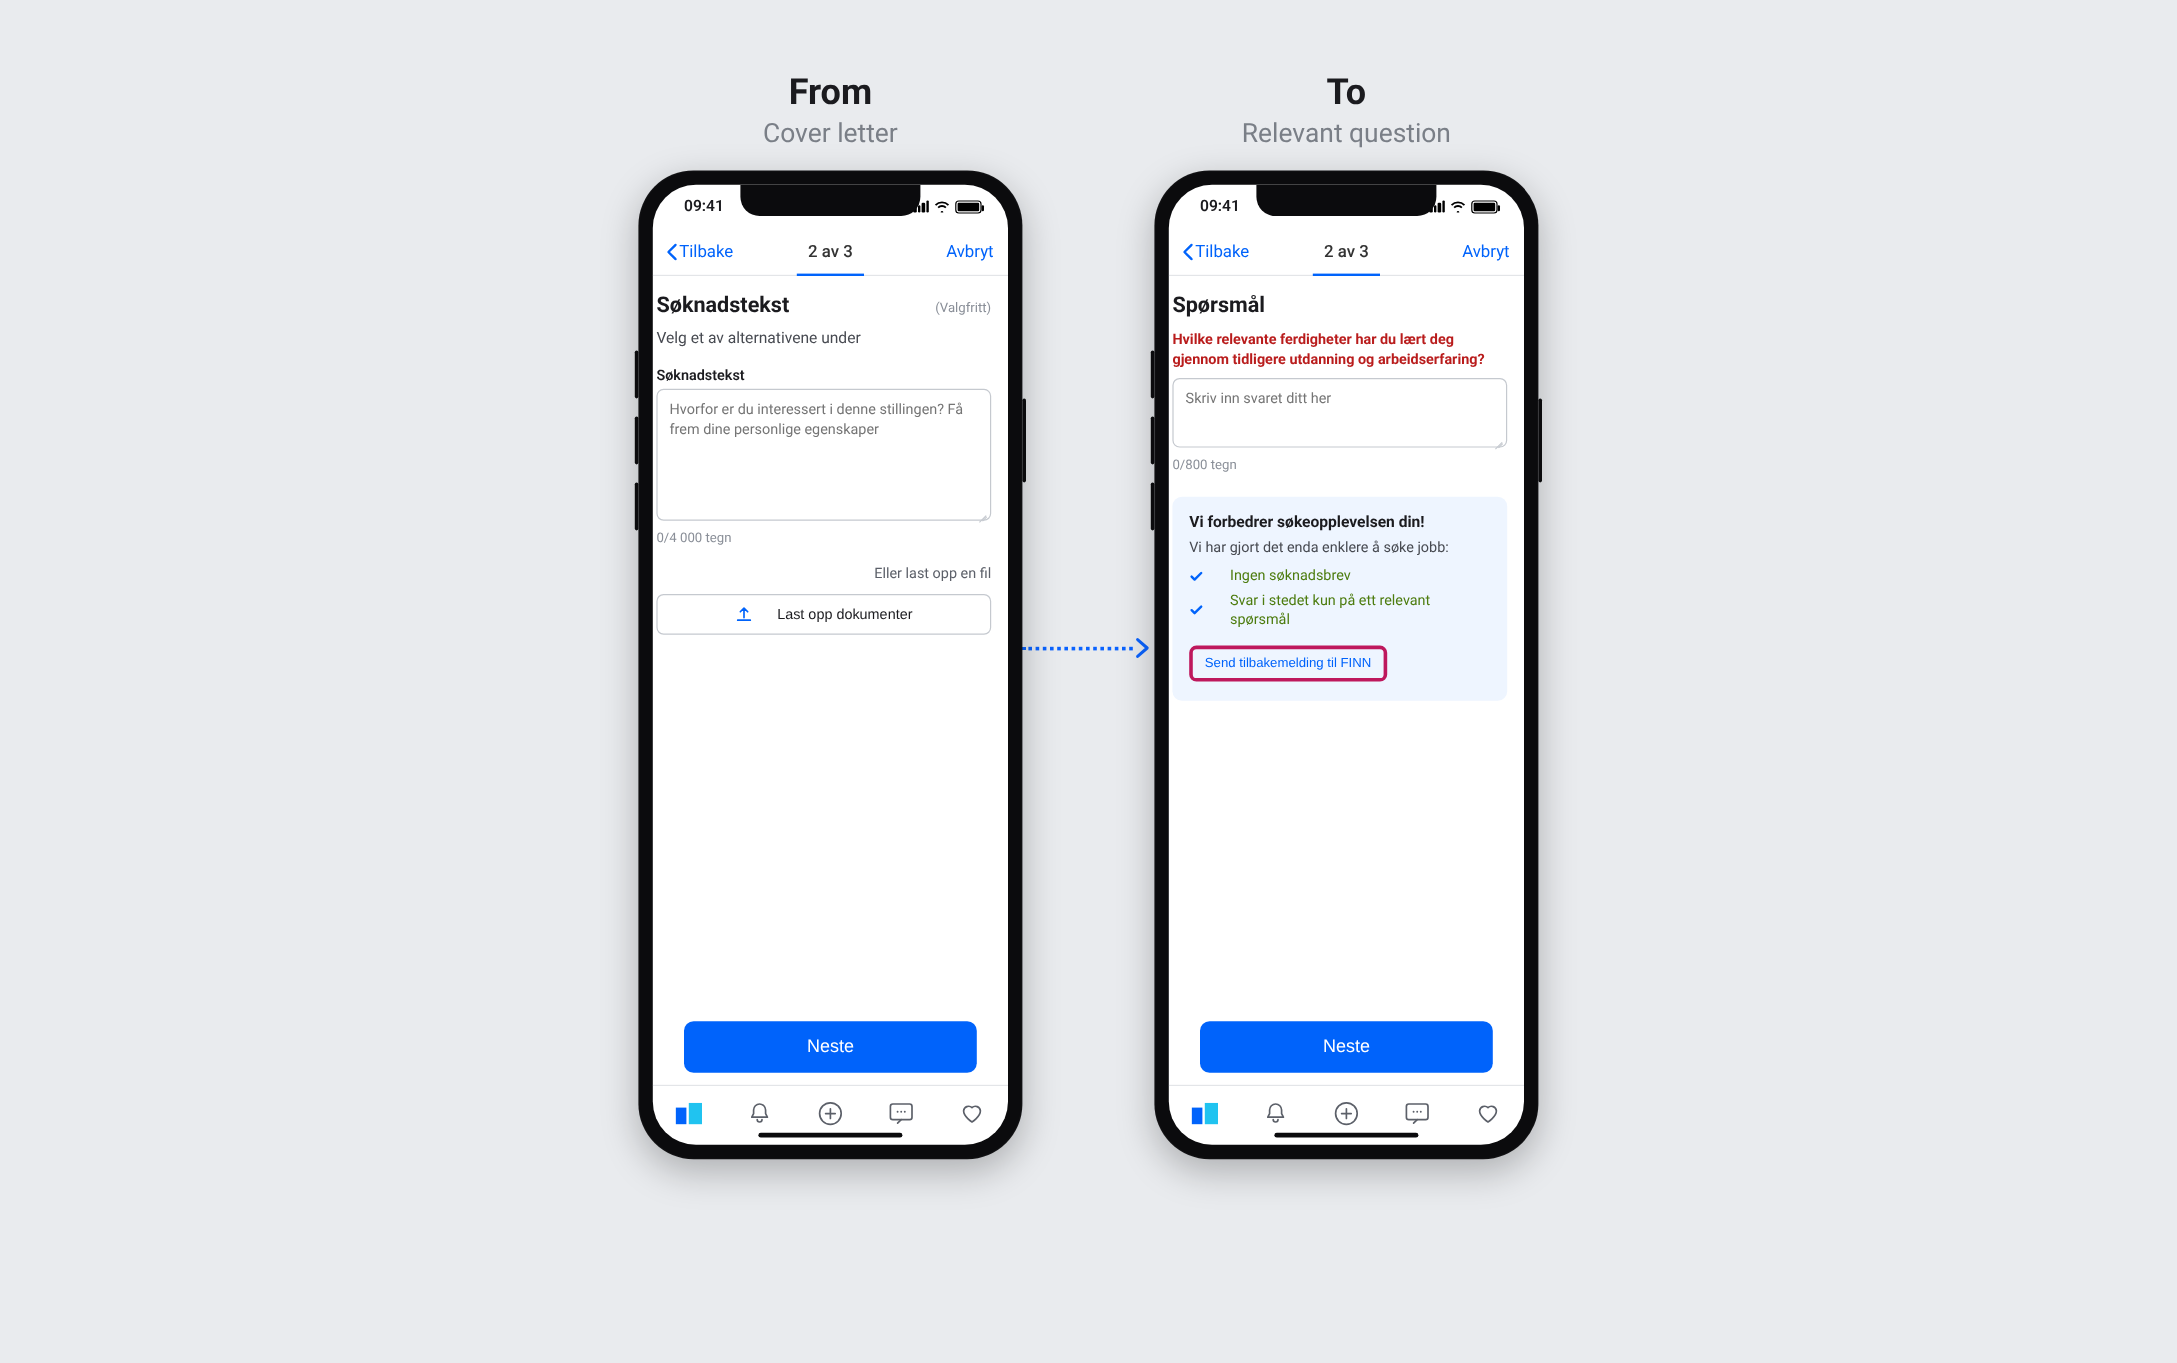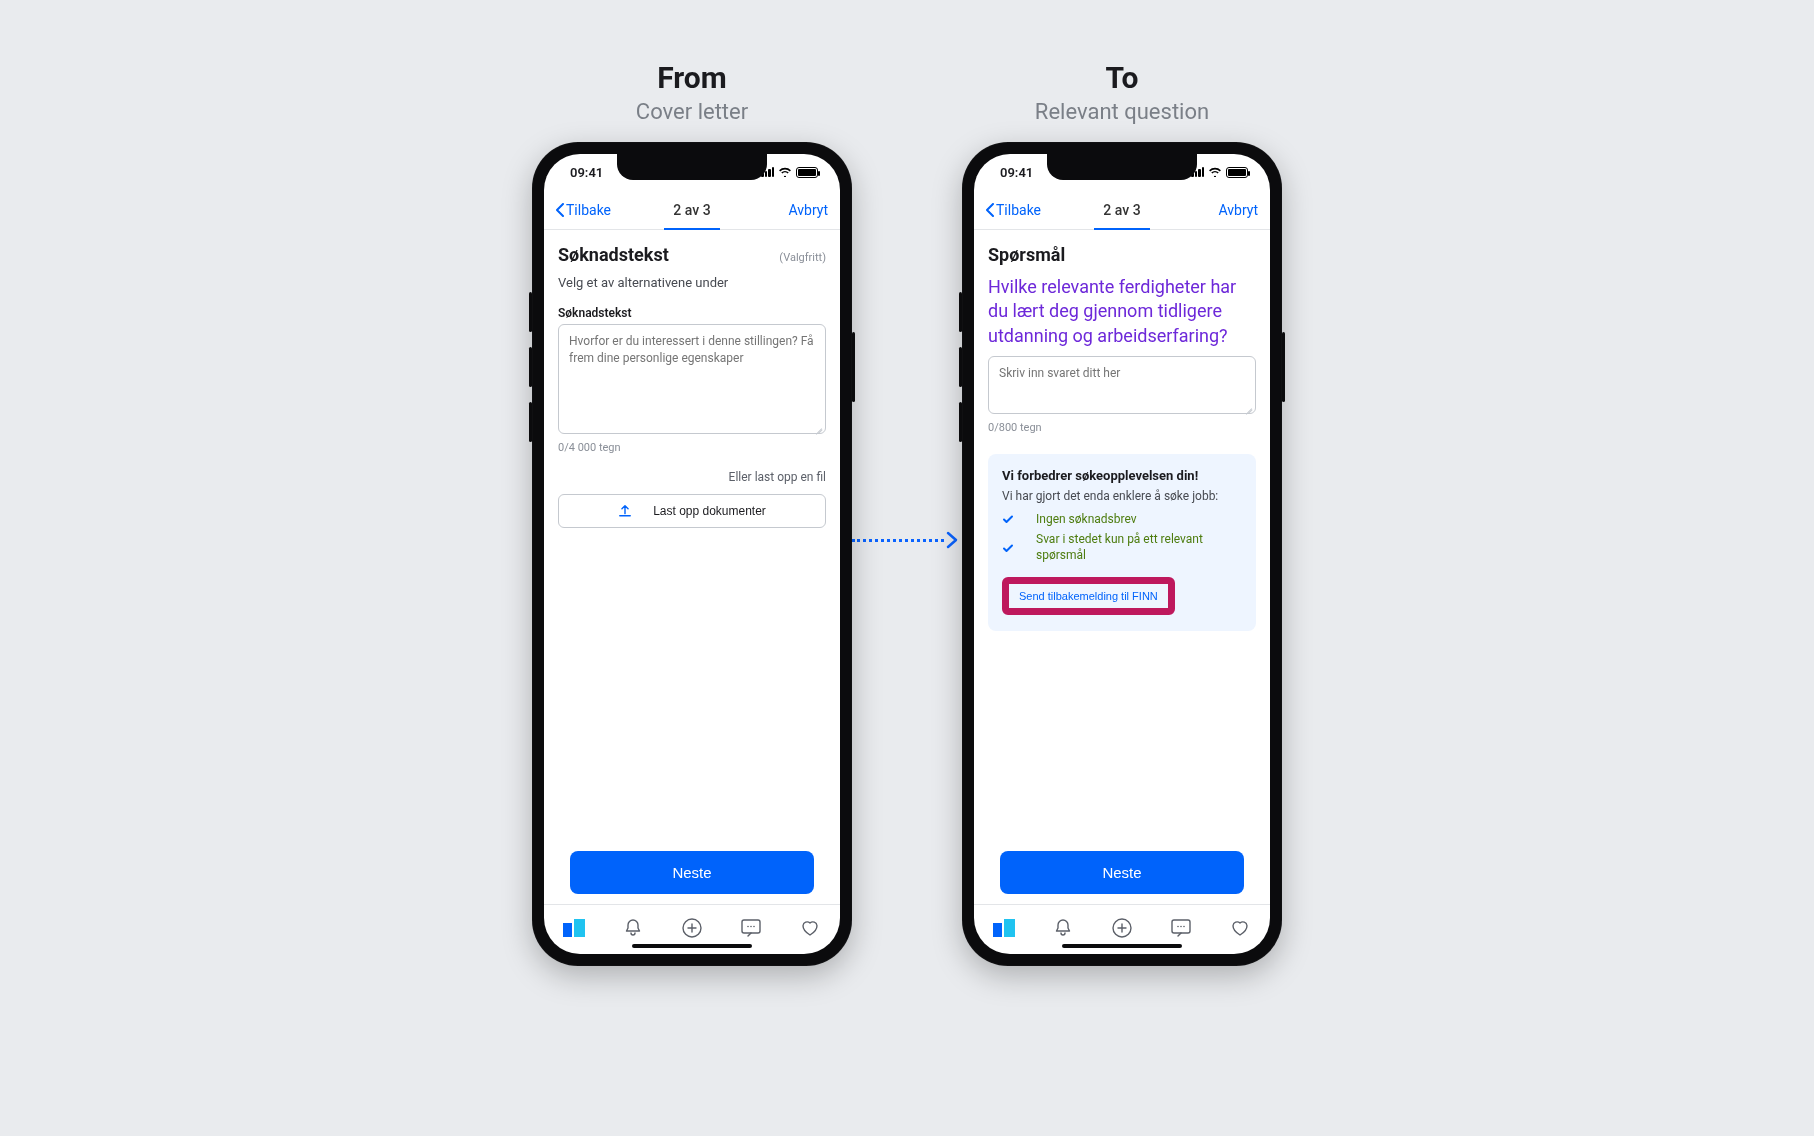--- a/index.html
+++ b/index.html
@@ -121,31 +121,31 @@
   .nav-title { position:absolute; left:50%; transform:translateX(-50%); font-weight:500; color:#333; font-size:14px;}
   .nav-cancel { color:#0063fb; cursor:pointer; }
   .progress-seg {
     position:absolute; bottom:-1px; left:50%; transform:translateX(-50%);
     width:56px; height:2px; background:#0063fb;
   }
 
   .content {
     flex:1;
     overflow:auto;
-    padding: 14px 14px 0 14px;
+    padding: 14px 14px 0 3px;
     font-size: 13px;
     color:#474a51;
   }
 
   .title-row { display:flex; justify-content:space-between; align-items:baseline; margin-bottom:10px;}
   .page-title { font-size:18px; font-weight:700; color:#1b1b1f; }
   .optional { font-size:11px; color:#8a8f98; }
 
   .instruction { font-size:13px; color:#474a51; margin-bottom:16px; }
-  .question-text { font-size:18px; font-weight:400; color:#6d28d9; margin-bottom:8px; line-height:1.35; }
+  .question-text { font-size:12px; font-weight:700; color:#b91c1c; margin-bottom:8px; line-height:1.35; }
 
   .field-label { font-size:12px; font-weight:600; color:#1b1b1f; margin-bottom:4px;}
   .textarea {
     width:100%;
     border:1px solid #c5c9cf;
     border-radius:6px;
     padding:8px 10px;
     font-size:12px;
     color:#a9adb5;
     line-height:1.4;
@@ -194,21 +194,21 @@
     margin-top:20px;
     font-size:12px;
   }
   .info-title { font-weight:700; font-size:13px; color:#1b1b1f; margin-bottom:6px;}
   .info-lead { color:#474a51; margin-bottom:8px; }
   .info-list { list-style:none; padding-left:0; }
   .info-list li { display:flex; gap:22px; color:#4d7c0f; margin-bottom:4px; line-height:1.35;align-items:center;}
   .check { color:#0063fb; flex:0 0 auto; margin-top:1px;}
   .feedback-btn {
     margin-top:10px;
-    border:7px solid #be185d;
+    border:3px solid #be185d;
     color:#0063fb;
     background:transparent;
     border-radius:6px;
     padding:6px 10px;
     font-size:11px;
     cursor:pointer;
   }
 
   .footer-area { padding: 0 26px 10px; }
   .primary-btn {

